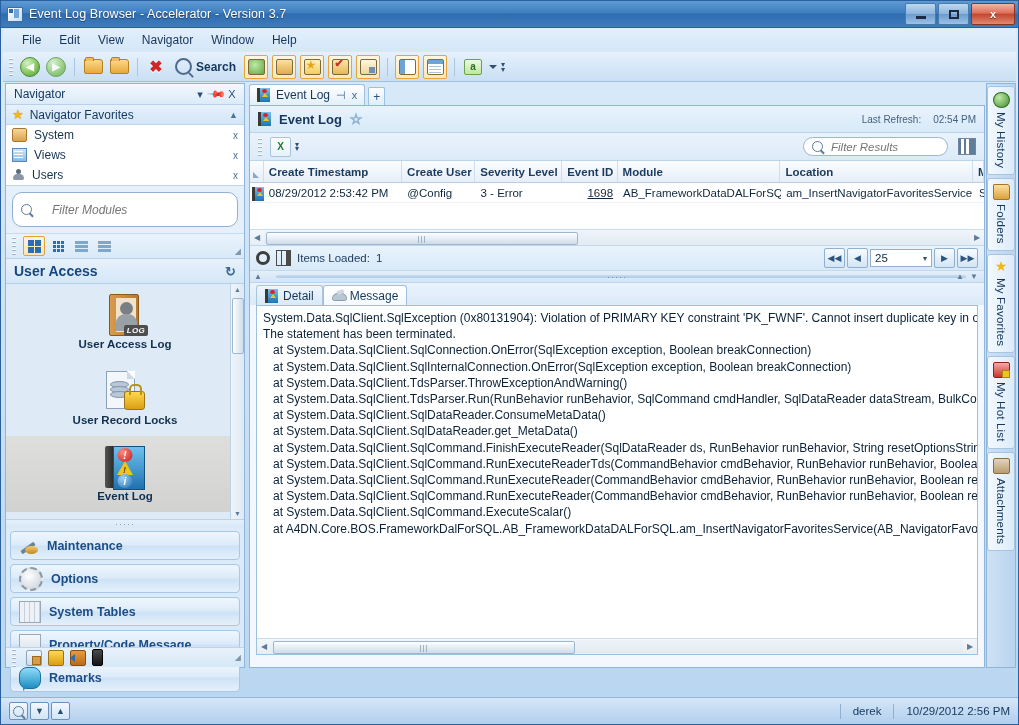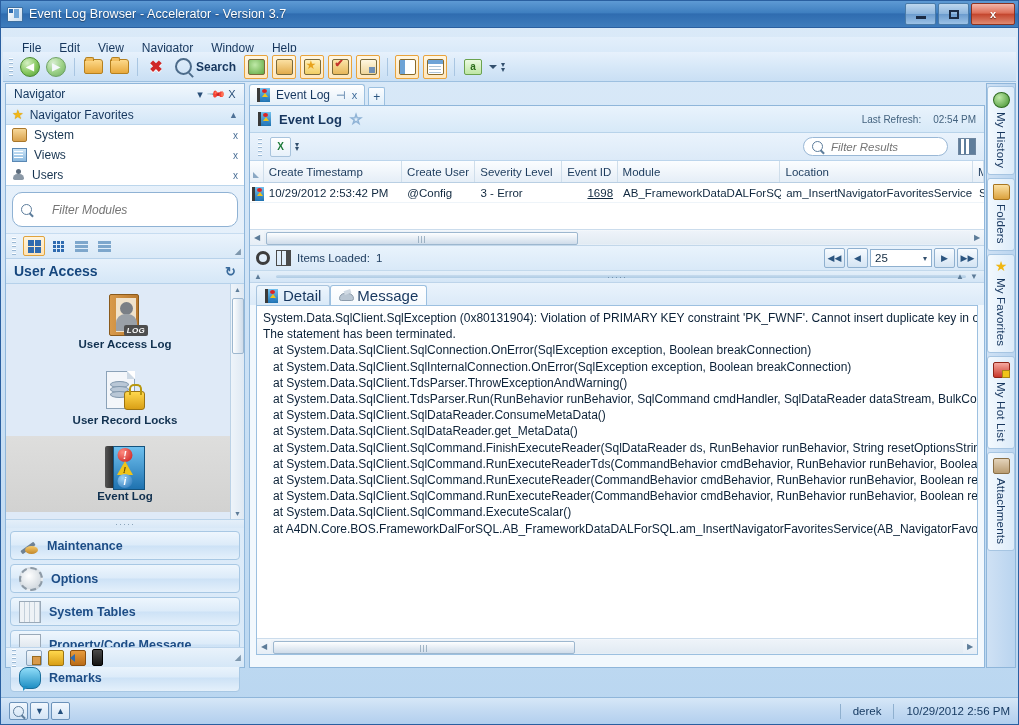--- a/index.html
+++ b/index.html
@@ -53,21 +53,20 @@
   }
   .wbtn .gl{display:block;}
   .min-gl{width:10px;height:3px;background:#1b2b44;margin-top:6px;}
   .max-gl{width:10px;height:9px;border:2px solid #1b2b44;box-sizing:border-box;}
 
   
   .menubar{
     position:absolute;left:2px;top:28px;width:1013px;height:22px;
     display:flex;align-items:center;padding-left:10px;box-sizing:border-box;
     background:linear-gradient(180deg,#e3effb,#d5e7f8);
-    margin-top:8px;
   }
   .menu-item{
     padding:2px 9px;color:#15355c;font-size:12px;border-radius:2px;
   }
 
   
   .toolbar{
     position:absolute;left:2px;top:51px;width:1013px;height:30px;
     display:flex;align-items:center;box-sizing:border-box;
     background:linear-gradient(180deg,#e7f1fc 0%,#d7e8f8 50%,#c9dff4 100%);
@@ -334,21 +333,21 @@
   .colbtn{width:16px;height:15px;margin-left:6px;border:1px solid #6e86a0;background:#fff;
     background-image:linear-gradient(90deg,#5f7d9b 0 2px,transparent 2px 5px,#5f7d9b 5px 7px,transparent 7px 10px,#5f7d9b 10px 12px);}
 
   
   .grid{flex:none;height:84px;background:#fff;border-bottom:1px solid #c2d7ea;display:flex;flex-direction:column;}
   .grid-head{
     height:21px;display:flex;align-items:stretch;
     background:linear-gradient(180deg,#fbfdff,#e5eef7);
     border-bottom:1px solid #b9cfe3;font-size:11.5px;color:#1b3a5c;
   }
-  .gh{display:flex;align-items:center;padding:0 5px;border-right:1px solid #cfdeeb;box-sizing:border-box;white-space:nowrap;overflow:hidden;}
+  .gh{display:flex;align-items:center;padding:0 5px;border-right:1px solid #cfdeeb;box-sizing:border-box;white-space:nowrap;overflow:hidden;font-weight:bold;}
   .gh.corner{width:14px;padding:0;position:relative;}
   .gh.corner:after{content:"";position:absolute;left:3px;bottom:4px;border-width:6px 0 0 6px;border-style:solid;border-color:transparent #8aa8c4;}
   .grid-row{height:19px;display:flex;align-items:stretch;font-size:11.5px;color:#10283f;border-bottom:1px solid #eef4f9;}
   .gc{display:flex;align-items:center;padding:0 5px;box-sizing:border-box;white-space:nowrap;overflow:hidden;}
   .gc.num{justify-content:flex-end;text-decoration:underline;}
   .gc.corner{width:14px;padding:0;display:flex;align-items:center;justify-content:center;}
   .grid-blank{flex:1;background:#fff;}
 
   .hscroll{
     height:15px;display:flex;align-items:center;
@@ -381,21 +380,21 @@
     height:11px;display:flex;align-items:center;padding:0 4px;
     background:linear-gradient(180deg,#e4eff9,#d3e5f6);border-bottom:1px solid #bdd4ea;position:relative;
   }
   .splitbar .line{flex:1;height:3px;background:linear-gradient(180deg,#c8dcee,#aecbe4);border-radius:2px;margin:0 14px;}
   .splitbar .dots{position:absolute;left:50%;transform:translateX(-50%);color:#6e8ca7;font-size:9px;letter-spacing:1px;}
   .splitbar .lft{color:#5d7c99;font-size:8px;}
   .splitbar .rgt{position:absolute;right:4px;color:#5d7c99;font-size:8px;letter-spacing:2px;}
 
   .lowtabs{height:22px;display:flex;align-items:flex-end;padding-left:6px;
     background:linear-gradient(180deg,#eaf3fc,#dbeaf8);}
-  .ltab{height:20px;display:flex;align-items:center;gap:5px;padding:0 8px;font-size:15px;color:#16365e;
+  .ltab{height:20px;display:flex;align-items:center;gap:5px;padding:0 8px;font-size:12px;color:#16365e;
     border:1px solid #a8c4de;border-bottom:none;border-radius:3px 3px 0 0;box-sizing:border-box;
     background:linear-gradient(180deg,#eef6fd,#d9e9f7);}
   .ltab.active{background:linear-gradient(180deg,#ffffff,#f4f9fd);border-color:#9cc0e0;}
   .msg-ic{width:13px;height:11px;position:relative;}
   .msg-ic:before{content:"";position:absolute;left:0;bottom:0;width:13px;height:6px;border-radius:7px 7px 3px 3px;background:#b9c6d3;border:1px solid #8b9bab;}
   .msg-ic:after{content:"";position:absolute;left:5px;top:0;width:7px;height:4px;background:#cfd9e3;transform:rotate(-20deg);}
 
   .msgbox{flex:1;margin:0 6px 0 6px;border:1px solid #9cc0e0;background:#fff;
     display:flex;flex-direction:column;overflow:hidden;}
   .msgtext{flex:1;padding:4px 6px;font-size:12px;color:#0c2238;line-height:16.2px;overflow:hidden;white-space:pre;}
@@ -740,21 +739,21 @@
         <div class="grid-row">
           <div class="gc corner">
             <span class="mini-el" style="width:10px;height:12px">
                 <i class="sp"></i>
                 <i class="fc"></i>
                 <i class="d1"></i>
                 <i class="d2"></i>
                 <i class="d3"></i>
               </span>
           </div>
-          <div class="gc" style="width:140px">10/29/2012 2:53:42 PM</div>
+          <div class="gc" style="width:140px">08/29/2012 2:53:42 PM</div>
           <div class="gc" style="width:74px">@Config</div>
           <div class="gc" style="width:88px">3 - Error</div>
           <div class="gc num" style="width:56px">1698</div>
           <div class="gc" style="width:165px">AB_FrameworkDataDALForSQL</div>
           <div class="gc" style="width:195px">am_InsertNavigatorFavoritesService</div>
           <div class="gc" style="flex:1">Syst</div>
         </div>
         <div class="grid-blank"></div>
         <div class="hscroll">
           <span class="hs-arrow">◀</span>

